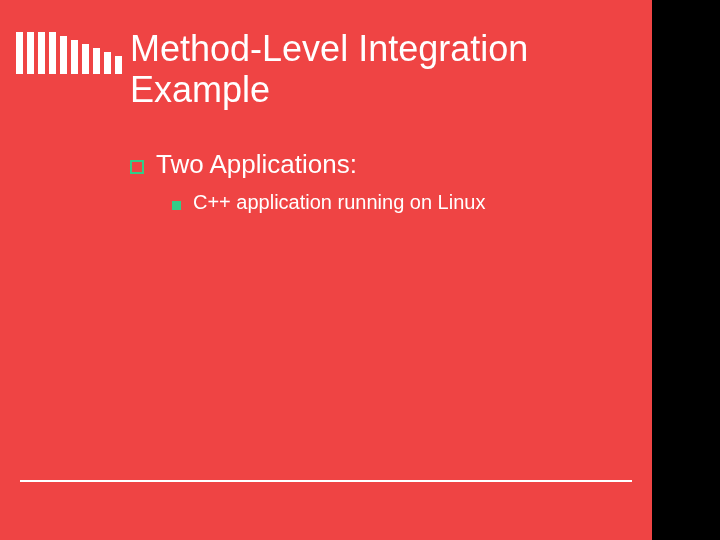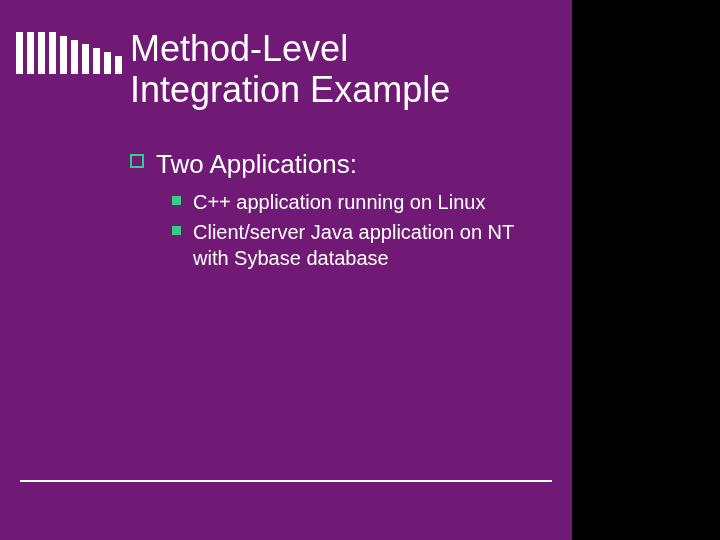--- a/index.html
+++ b/index.html
@@ -6,23 +6,23 @@
     margin: 0;
     padding: 0;
     width: 720px;
     height: 540px;
     background: #000;
     font-family: Arial, Helvetica, sans-serif;
     overflow: hidden;
   }
   .slide {
     position: relative;
-    width: 572px;
+    width: 652px;
     height: 540px;
-    background: #701a75;
+    background: #ef4444;
     box-sizing: border-box;
   }
   .deco-bars {
     position: absolute;
     top: 32px;
     left: 16px;
     display: flex;
     align-items: flex-end;
     gap: 4px;
   }
@@ -42,21 +42,21 @@
   }
   .body {
     position: absolute;
     top: 148px;
     left: 130px;
     right: 50px;
     color: #fff;
   }
   .lvl1 {
     display: flex;
-    align-items: flex-start;
+    align-items: center;
     margin-bottom: 8px;
   }
   .lvl1 .bullet-box {
     flex: 0 0 auto;
     width: 14px;
     height: 14px;
     border: 2px solid #33cc88;
     margin-top: 6px;
     margin-right: 12px;
     box-sizing: border-box;
@@ -65,21 +65,21 @@
     font-size: 26px;
     line-height: 1.25;
   }
   .lvl2-group {
     margin-left: 42px;
     margin-top: 6px;
     margin-bottom: 14px;
   }
   .lvl2 {
     display: flex;
-    align-items: flex-start;
+    align-items: center;
     margin-bottom: 4px;
   }
   .lvl2 .bullet-sq {
     flex: 0 0 auto;
     width: 9px;
     height: 9px;
     background: #33cc88;
     margin-top: 7px;
     margin-right: 12px;
   }
@@ -124,23 +124,19 @@
     <div class="lvl1">
       <span class="bullet-box"></span>
       <span class="txt">Two Applications:</span>
     </div>
 
     <div class="lvl2-group">
       <div class="lvl2">
         <span class="bullet-sq"></span>
         <span class="txt">C++ application running on Linux</span>
       </div>
-      <div class="lvl2">
-        <span class="bullet-sq"></span>
-        <span class="txt">Client/server Java application on NT with Sybase database</span>
-      </div>
     </div>
 
 
   </div>
 
   <div class="rule"></div>
 </div>
 
 </body></html>

